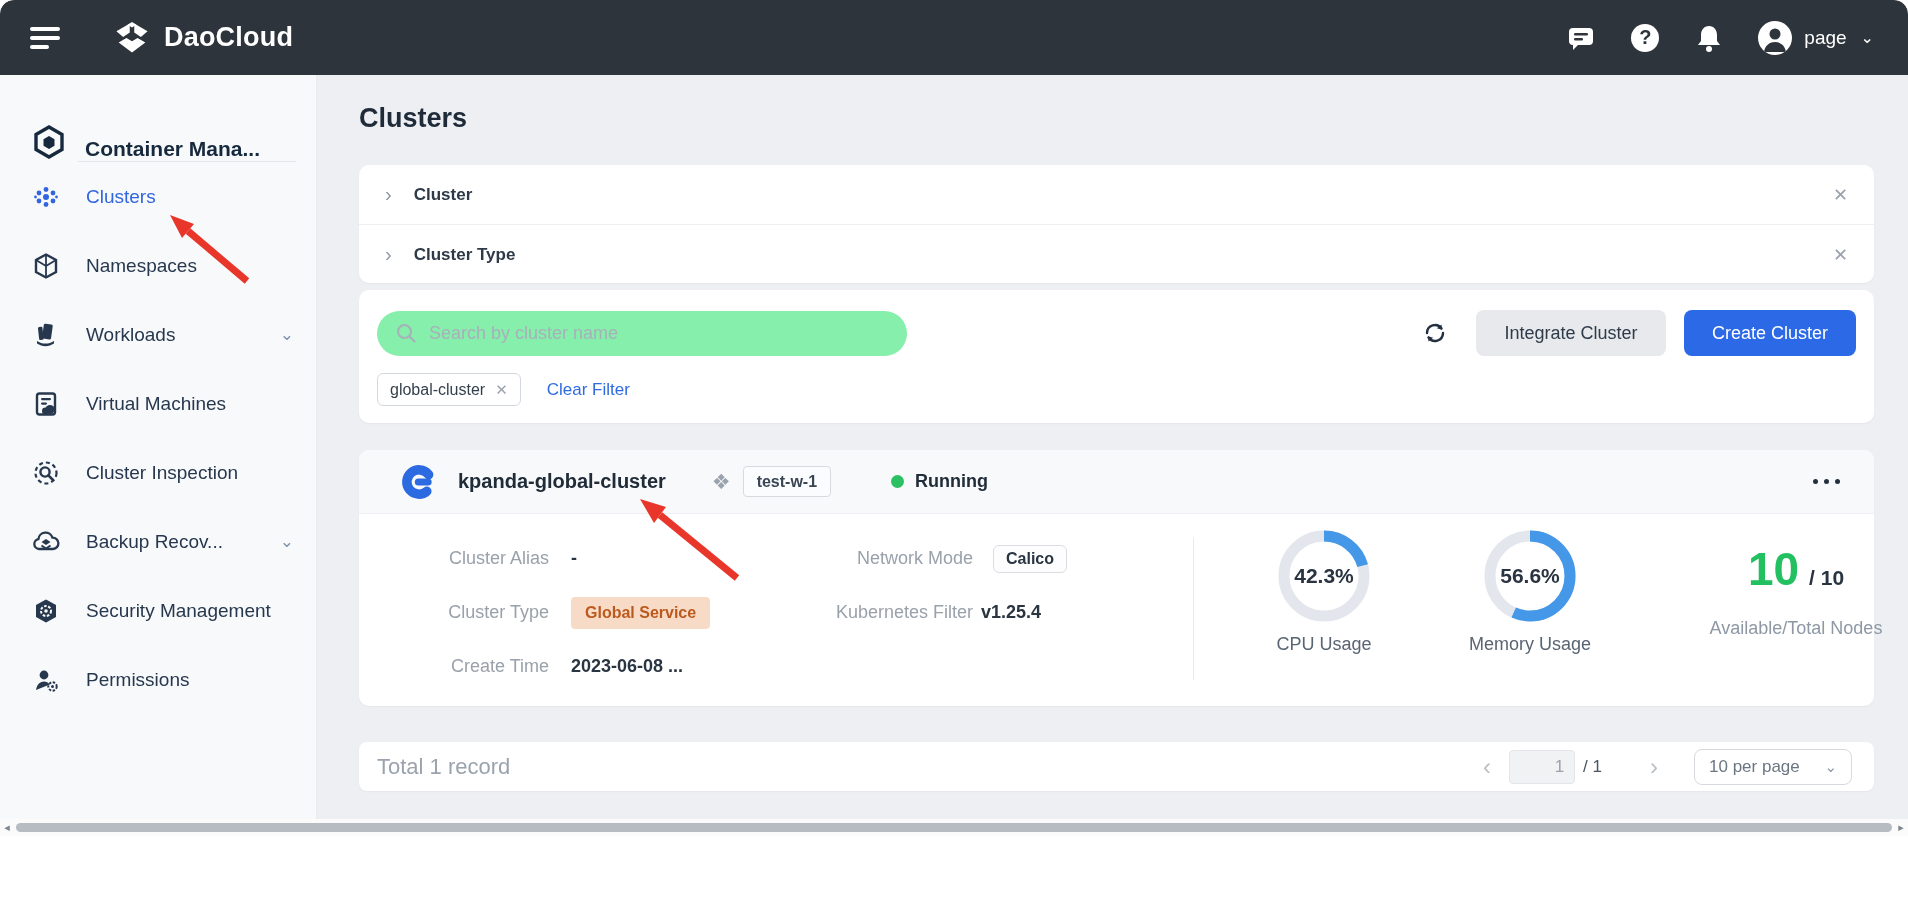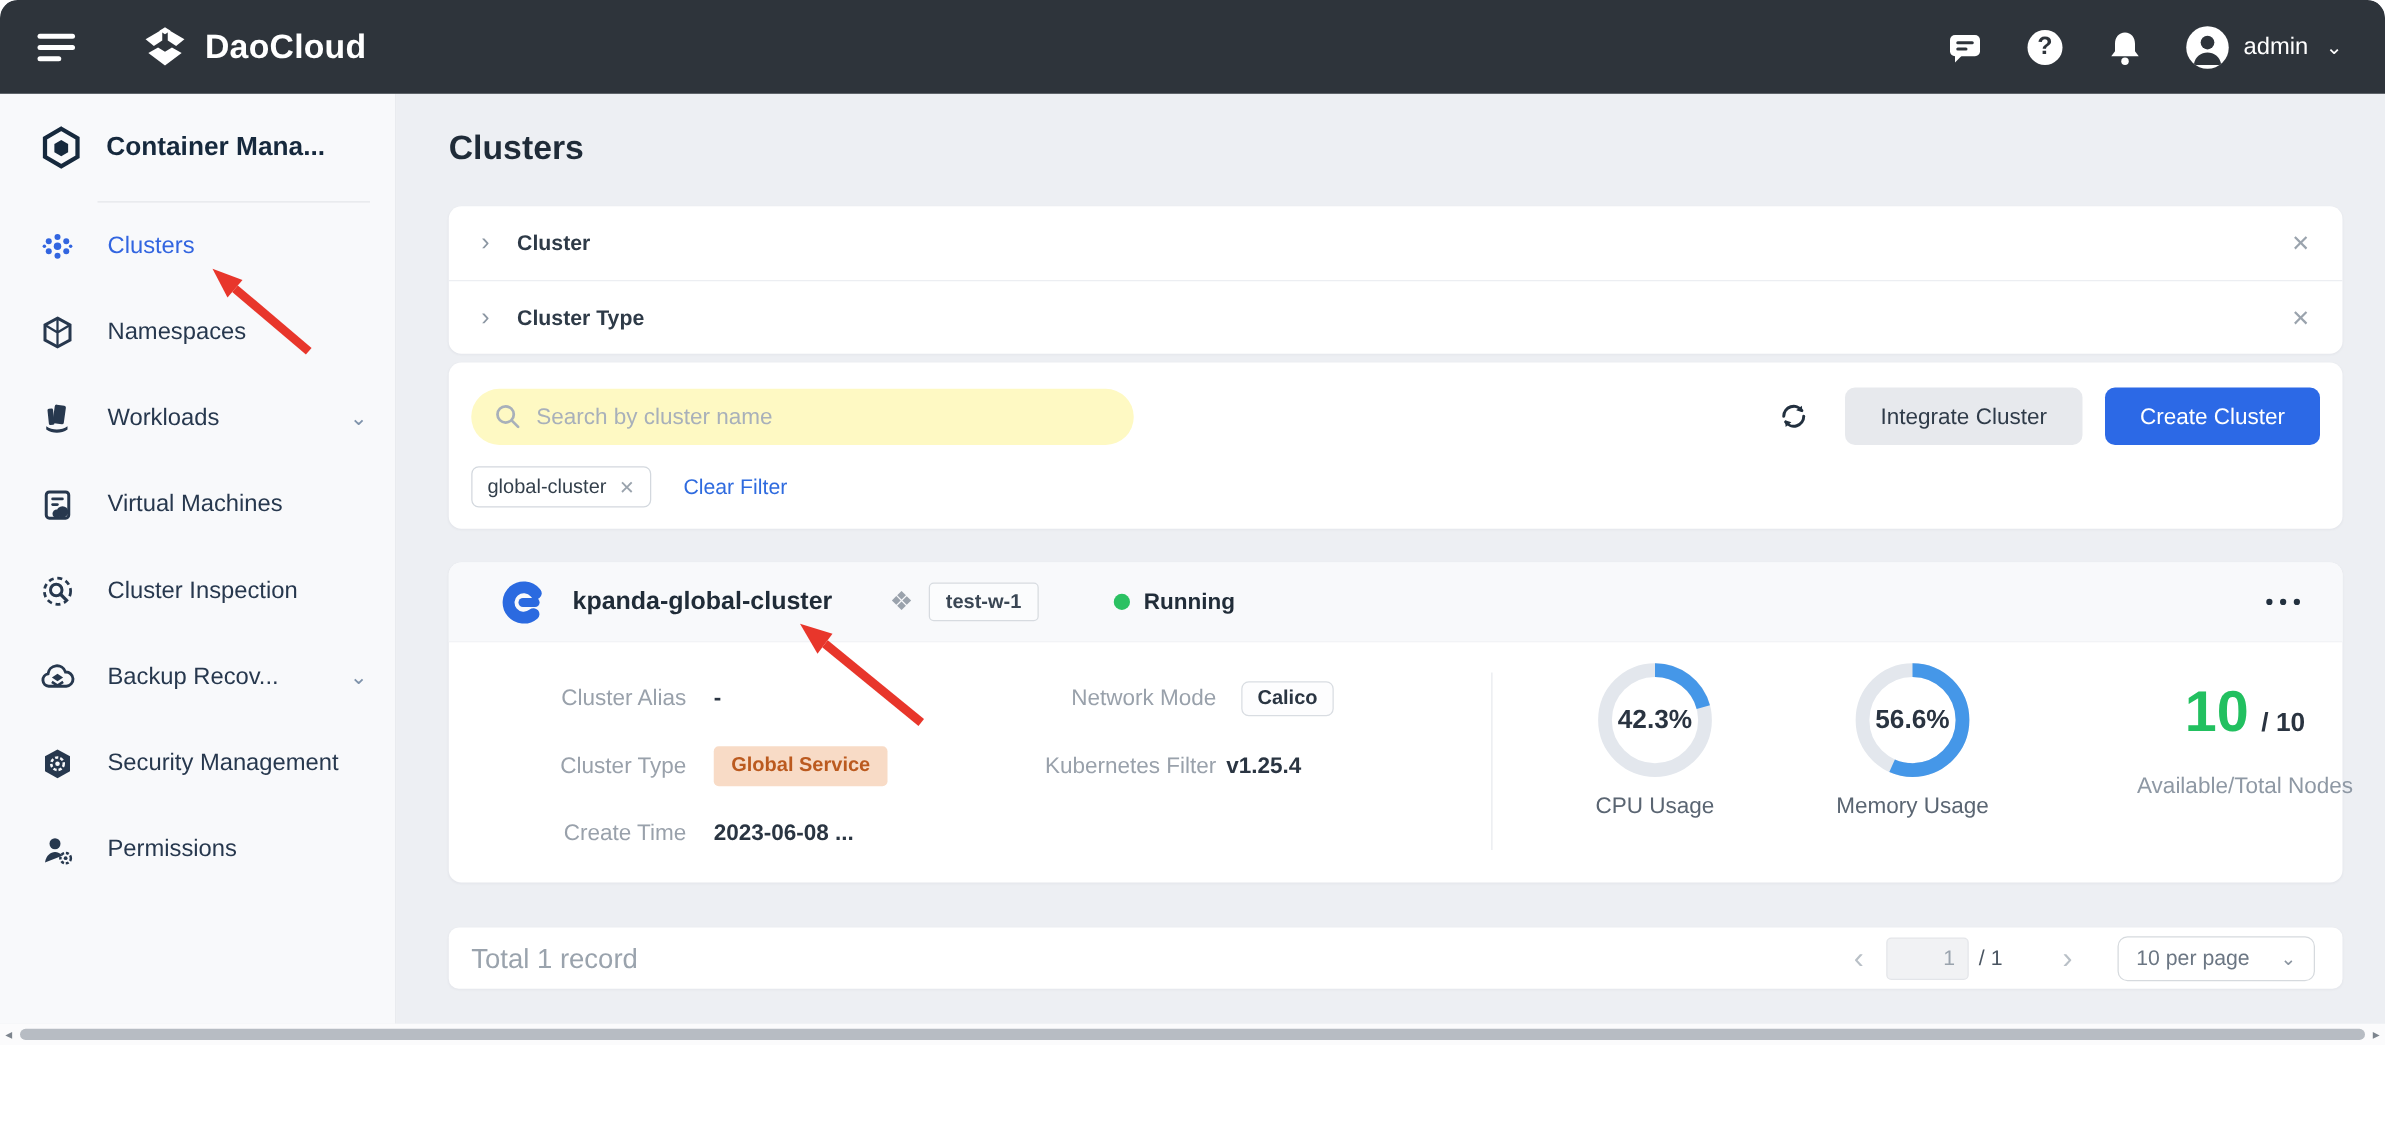--- a/index.html
+++ b/index.html
@@ -18,21 +18,21 @@
   .top-actions { margin-left:auto; display:flex; align-items:center; gap:34px; margin-right:34px; }
   .t-icon { width:30px; height:30px; display:flex; align-items:center; justify-content:center; cursor:pointer; }
   .help-circle { width:28px; height:28px; border-radius:50%; background:#fff; color:#2e343b; font-size:20px; font-weight:bold; display:flex; align-items:center; justify-content:center; }
   .user { display:flex; align-items:center; gap:12px; cursor:pointer; }
   .avatar { width:34px; height:34px; border-radius:50%; background:#fff; display:flex; align-items:flex-end; justify-content:center; overflow:hidden; }
   .user-name { color:#fff; font-size:19px; }
   .user-chev { color:#fff; font-size:16px; margin-left:2px; }
 
   
   .sidebar { position:absolute; top:75px; left:0; bottom:17px; width:317px; background:#f8f9fb; border-right:1px solid #e9ebef; z-index:5; }
-  .module { display:flex; align-items:center; gap:17px; height:86px; padding-left:30px; cursor:pointer; }
+  .module { display:flex; align-items:flex-end; gap:17px; height:86px; padding-left:30px; cursor:pointer; }
   .module-label { font-size:21px; font-weight:bold; color:#16293d; }
   .side-divider { height:1px; background:#e3e6ea; margin:0 20px 0 78px; }
   .side-item { display:flex; align-items:center; height:69px; padding-left:32px; cursor:pointer; color:#27384e; }
   .side-item .s-icon { width:28px; height:28px; display:flex; align-items:center; justify-content:center; }
   .side-item .s-label { margin-left:26px; font-size:19px; }
   .side-item.active { color:#3265e0; }
   .side-item.active .s-label { color:#3265e0; }
   .side-chev { margin-left:auto; margin-right:22px; color:#7f93ab; font-size:17px; }
 
   
@@ -42,21 +42,21 @@
   .panel { position:absolute; left:42px; right:34px; background:#fff; border-radius:10px; box-shadow:0 1px 2px rgba(20,30,50,.04); }
   .filter-panel { top:90px; height:118px; }
   .filter-row { height:59px; display:flex; align-items:center; padding:0 26px; cursor:pointer; }
   .filter-row + .f-div { height:1px; background:#eceef2; }
   .f-chev { color:#8c97a3; font-size:20px; margin-right:22px; }
   .f-label { font-size:17px; font-weight:bold; color:#2e3a47; }
   .f-close { margin-left:auto; color:#9aa3ad; font-size:18px; cursor:pointer; }
 
   .toolbar-panel { top:215px; height:133px; }
   .toolbar-top { display:flex; align-items:center; padding:20px 18px 0 18px; }
-  .search { width:530px; height:45px; background:#fef9c3; border-radius:23px; display:flex; align-items:center; padding:0 18px; }
+  .search { width:530px; height:45px; background:#86efac; border-radius:23px; display:flex; align-items:center; padding:0 18px; }
   .search input { border:none; outline:none; background:transparent; font-size:18px; color:#3a4654; width:100%; margin-left:12px; font-family:"Liberation Sans", sans-serif; }
   .search input::placeholder { color:#a8b0ba; }
   .refresh { margin-left:auto; width:30px; height:30px; display:flex; align-items:center; justify-content:center; cursor:pointer; }
   .btn { height:46px; border:none; border-radius:8px; font-size:18px; cursor:pointer; font-family:"Liberation Sans", sans-serif; }
   .btn-gray { margin-left:26px; width:190px; background:#e7e9ed; color:#2f3b49; }
   .btn-blue { margin-left:18px; width:172px; background:#2c69e6; color:#fff; }
   .chip-row { display:flex; align-items:center; margin:17px 0 0 18px; }
   .chip { display:flex; align-items:center; gap:10px; height:33px; padding:0 12px; background:#fff; border:1px solid #d3d8de; border-radius:6px; font-size:16px; color:#333f4b; }
   .chip-x { color:#9aa3ad; font-size:15px; cursor:pointer; }
   .clear-link { margin-left:26px; color:#2f6bdf; font-size:17px; cursor:pointer; text-decoration:none; }
@@ -154,21 +154,21 @@
           <circle cx="14" cy="26" r="3" fill="#fff"></circle>
         </svg>
       </span>
       <div class="user">
         <span class="avatar">
           <svg width="34" height="34" viewBox="0 0 34 34">
             <circle cx="17" cy="13" r="5.5" fill="#2e343b"></circle>
             <path d="M6 31c1-7 6-10 11-10s10 3 11 10z" fill="#2e343b"></path>
           </svg>
         </span>
-        <span class="user-name">admin</span>
+        <span class="user-name">page</span>
         <span class="user-chev">⌄</span>
       </div>
     </div>
   </header>
 
   <aside class="sidebar">
     <div class="module">
       <span>
         <svg width="38" height="38" viewBox="0 0 38 38">
           <path d="M19 4 L32 11.5 V26.5 L19 34 L6 26.5 V11.5 Z" fill="none" stroke="#16293d" stroke-width="3.4"></path>

